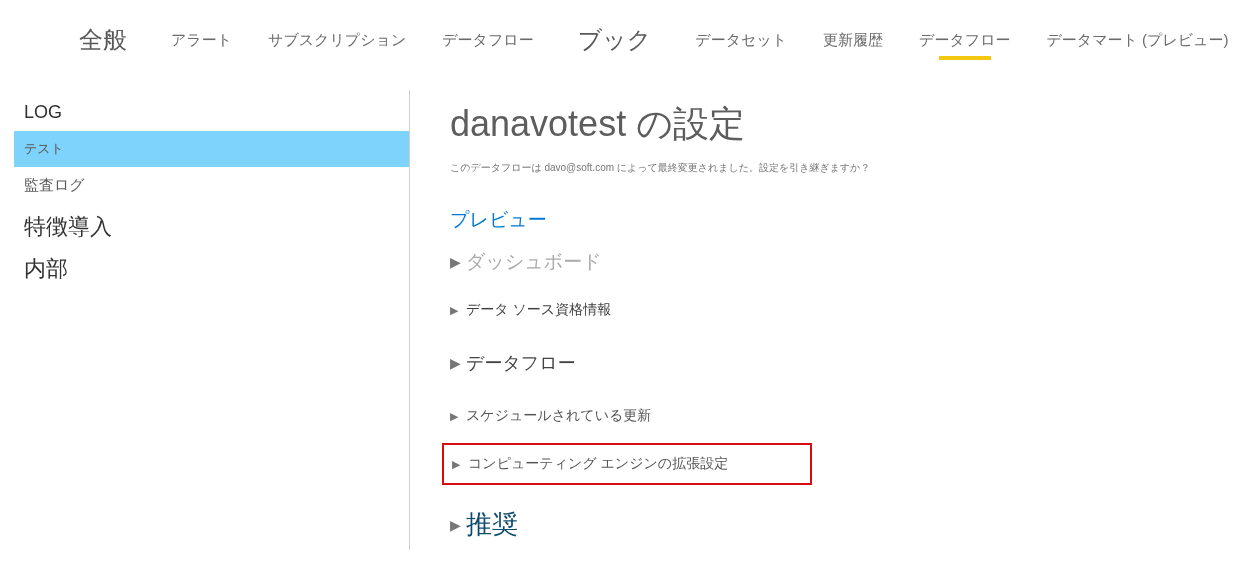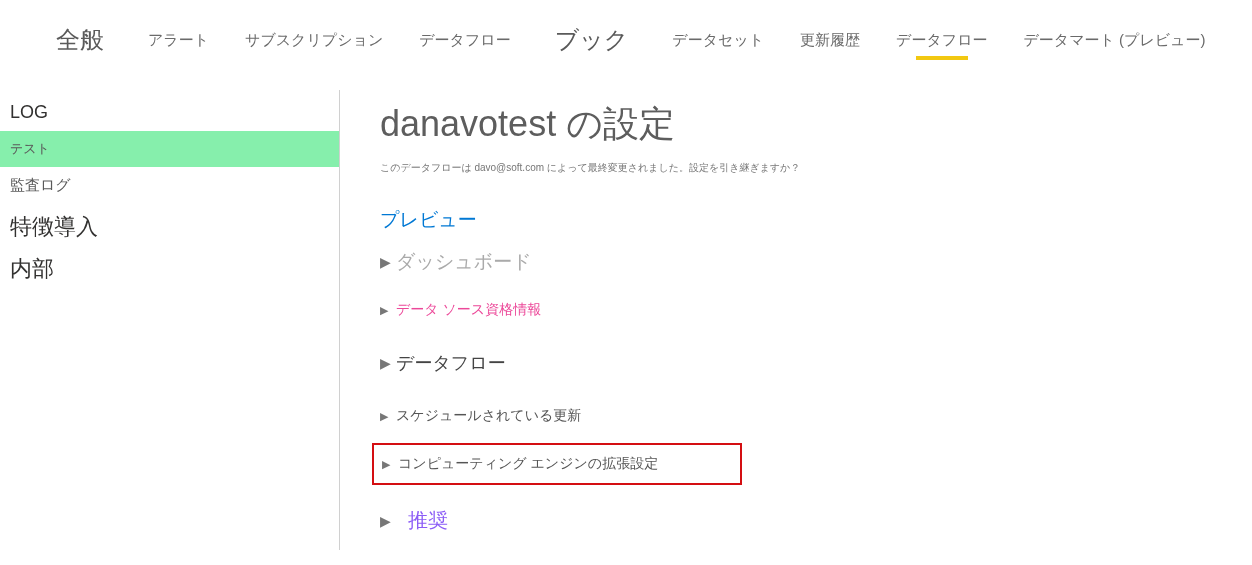--- a/index.html
+++ b/index.html
@@ -9,20 +9,21 @@
       color: #323130;
       width: 1252px;
       height: 565px;
       overflow: hidden;
     }
     .top-nav {
       display: flex;
       align-items: center;
       padding: 20px 0 10px 30px;
       gap: 0;
+      margin-left: 23px;
     }
     .top-nav .nav-item {
       color: #6a6a6a;
       font-size: 15px;
       padding: 8px 18px;
       cursor: pointer;
       white-space: nowrap;
       position: relative;
     }
     .top-nav .nav-item.big {
@@ -38,38 +39,38 @@
       transform: translateX(-50%);
       width: 52px;
       height: 4px;
       background: #f2c811;
     }
     .content {
       display: flex;
       margin-top: 20px;
     }
     .sidebar {
-      width: 340px;
+      width: 410px;
       border-right: 1px solid #d0d0d0;
-      padding-left: 0;
+      padding-left: 14px;
       min-height: 460px;
     }
     .sidebar .section-header {
       font-size: 18px;
       color: #323130;
       padding: 12px 10px 8px 10px;
     }
     .sidebar .side-item {
       font-size: 13px;
       color: #5a5a5a;
       padding: 9px 10px;
       cursor: pointer;
     }
     .sidebar .side-item.selected {
-      background: #86efac;
+      background: #7dd3fc;
     }
     .sidebar .side-item.audit {
       font-size: 15px;
     }
     .sidebar .side-heading {
       font-size: 22px;
       color: #323130;
       padding: 8px 10px 4px 10px;
       font-family: Liberation Serif, serif;
     }
@@ -98,29 +99,29 @@
       font-size: 11px;
       color: #777;
       width: 12px;
       display: inline-block;
     }
     .section.large .label { font-size: 19px; color: #555555; }
     .section.large.disabled .label { color: #aaaaaa; }
     .section.large.link .label { color: #0078d4; }
     .section.med .label { font-size: 18px; color: #444; }
     .section.small .label { font-size: 14px; color: #555; }
-    .section.small.disabled .label { color: #ec4899; }
+    .section.small.disabled .label { color: #404040; }
     .highlight-box {
       border: 2px solid #d40e12;
       padding: 10px 8px;
       margin: 10px 0 14px -8px;
       width: 370px;
     }
     .highlight-box .section { padding: 0; }
-    .section.recommend .label { font-size: 20px; color: #8b5cf6; margin-left: 12px; }
+    .section.recommend .label { font-size: 26px; color: #0c4a6e; }
     .section.large .chev, .section.med .chev, .section.recommend .chev { font-size: 14px; }
   </style>
 </head>
 <body>
 
 <div class="top-nav">
   <div class="nav-item big">全般</div>
   <div class="nav-item">アラート</div>
   <div class="nav-item">サブスクリプション</div>
   <div class="nav-item">データフロー</div>

